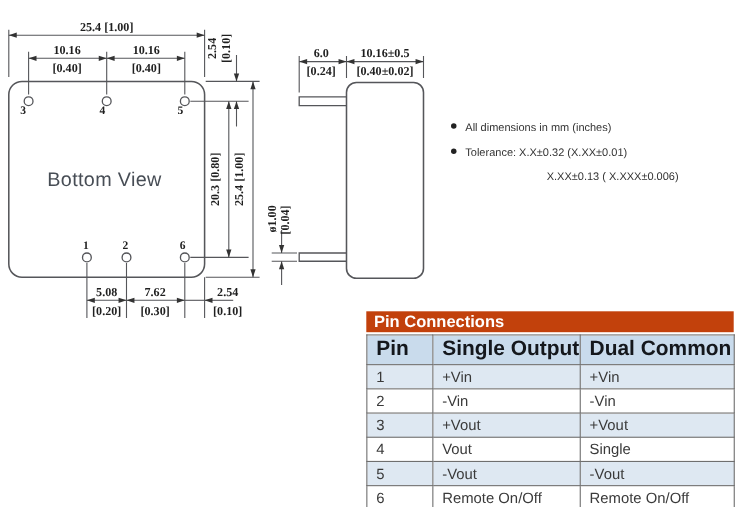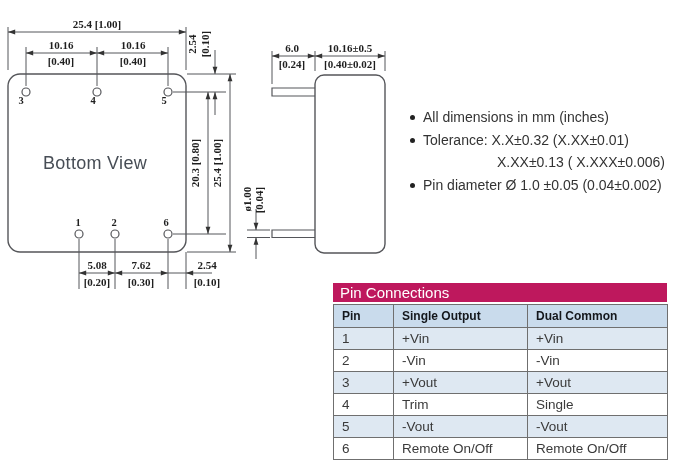--- a/index.html
+++ b/index.html
@@ -10,29 +10,29 @@
   svg{position:absolute;left:0;top:0;}
   svg text{
     font-family:"Liberation Serif",serif;
     font-size:11px;font-weight:600;fill:#1f1f1f;
   }
   svg text.pin-num{font-size:10.5px;font-weight:700;}
   svg text.view-label{
     font-family:"Liberation Sans",sans-serif;font-size:18px;font-weight:400;
     fill:#474d55;letter-spacing:.3px;
   }
-  .notes{position:absolute;left:400px;top:106px;width:280px;color:#333;font-size:14px;line-height:22.5px;}
+  .notes{position:absolute;left:400px;top:106px;width:280px;color:#333;font-size:10px;line-height:22.5px;}
   .note-line{padding-left:10px;white-space:nowrap;}
   .note-line .dot{display:inline-block;width:5px;height:5px;border-radius:50%;background:#222;margin-right:8px;vertical-align:2px;}
   .note-line.cont{padding-left:97px;}
   .pin-table-wrap{position:absolute;left:333px;top:283px;width:334px;}
-  .pt-title{height:19px;line-height:19px;background:#be185d;color:#fff;font-weight:normal;font-size:15px;padding-left:7px;margin-bottom:2px;box-sizing:border-box;}
+  .pt-title{height:19px;line-height:19px;background:#c2410c;color:#fff;font-weight:bold;font-size:15px;padding-left:7px;margin-bottom:2px;box-sizing:border-box;}
   table.pt{border-collapse:collapse;width:334px;table-layout:fixed;}
   table.pt th,table.pt td{border:1px solid #6f6f6f;padding:2px 8px;text-align:left;overflow:hidden;white-space:nowrap;}
-  table.pt th{background:#c9dbec;color:#14171c;font-size:12px;font-weight:bold;height:18px;}
+  table.pt th{background:#c9dbec;color:#14171c;font-size:19px;font-weight:bold;height:18px;}
   table.pt td{color:#3a3a3a;font-size:13.5px;height:17px;}
   table.pt tbody tr.shade td{background:#dee8f2;}
   table.pt col.c-pin{width:60px;} table.pt col.c-single{width:134px;} table.pt col.c-dual{width:140px;}
 </style>
 </head>
 <body>
 
 <div class="screen">
 
   <svg width="680" height="461" viewBox="0 0 680 461">
@@ -124,21 +124,20 @@
     <text x="350" y="52" text-anchor="middle">10.16±0.5</text>
     <text x="350" y="68" text-anchor="middle">[0.40±0.02]</text>
     <text x="251" y="199" text-anchor="middle" transform="rotate(-90 251 199)">ø1.00</text>
     <text x="263" y="200" text-anchor="middle" transform="rotate(-90 263 200)">[0.04]</text>
   </svg>
 
   <div class="notes">
     <div class="note-line"><span class="dot"></span><span>All dimensions in mm (inches)</span></div>
     <div class="note-line"><span class="dot"></span><span>Tolerance: X.X±0.32 (X.XX±0.01)</span></div>
     <div class="note-line cont"><span>X.XX±0.13 ( X.XXX±0.006)</span></div>
-    <div class="note-line"><span class="dot"></span><span>Pin diameter Ø 1.0 ±0.05 (0.04±0.002)</span></div>
   </div>
 
   <div class="pin-table-wrap">
     <div class="pt-title">Pin Connections</div>
     <table class="pt">
       <colgroup>
           <col class="c-pin">
           <col class="c-single">
           <col class="c-dual">
         </colgroup>
@@ -160,21 +159,21 @@
           <td>-Vin</td>
           <td>-Vin</td>
         </tr>
         <tr class="shade">
           <td>3</td>
           <td>+Vout</td>
           <td>+Vout</td>
         </tr>
         <tr>
           <td>4</td>
-          <td>Trim</td>
+          <td>Vout</td>
           <td>Single</td>
         </tr>
         <tr class="shade">
           <td>5</td>
           <td>-Vout</td>
           <td>-Vout</td>
         </tr>
         <tr>
           <td>6</td>
           <td>Remote On/Off</td>

